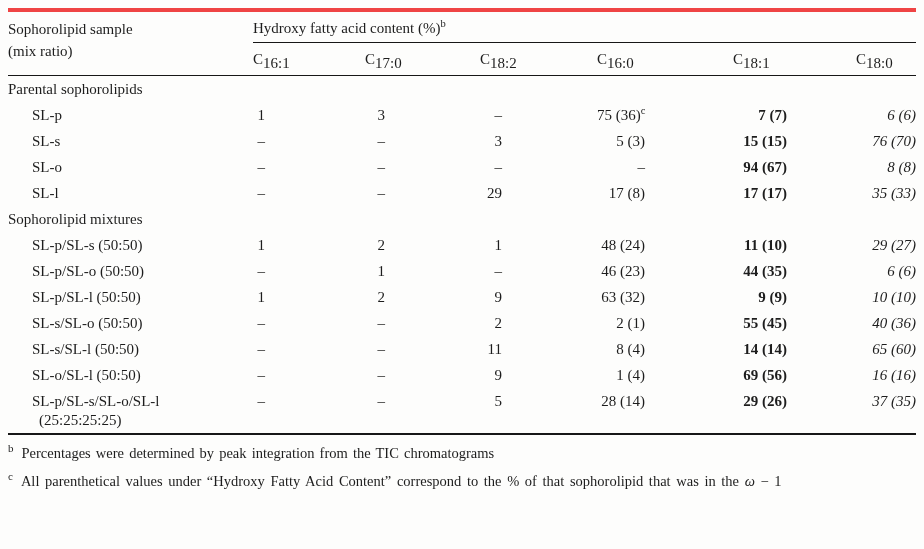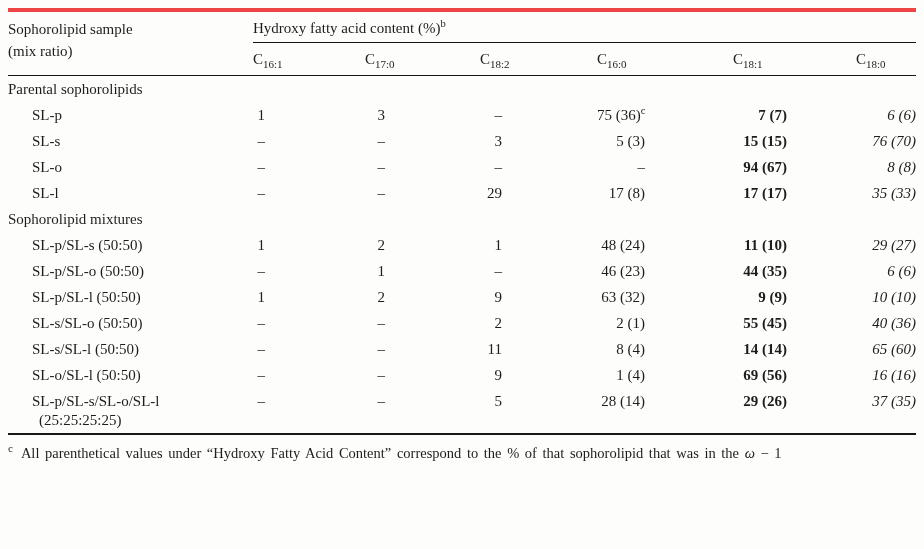--- a/index.html
+++ b/index.html
@@ -39,21 +39,21 @@
     padding: 6px 0 4px 0;
     line-height: 20px;
     border-bottom: 1.5px solid #171717;
   }
   th.col-h {
     padding: 7px 0 6px 0;
     line-height: 19px;
     border-bottom: 1.5px solid #171717;
     white-space: nowrap;
   }
-  sub { font-size: 11px; line-height: 0; }
+  sub { font-size: 15px; line-height: 0; }
   sup { font-size: 10.5px; line-height: 0; }
   td.section-label {
     padding: 4px 0 3px 0;
     line-height: 19px;
   }
   td.sample-cell {
     padding: 4px 0 3px 24px;
     line-height: 19px;
   }
   .sample-l2 { padding-left: 7px; }
@@ -243,15 +243,16 @@
           <td class="data-cell col2"><span>–</span></td>
           <td class="data-cell col3"><span>–</span></td>
           <td class="data-cell col4"><span>5</span></td>
           <td class="data-cell col5"><span>28 (14)</span></td>
           <td class="data-cell col6"><span>29 (26)</span></td>
           <td class="data-cell col7"><span>37 (35)</span></td>
         </tr>
       </tbody>
   </table>
   <div class="footnotes" id="footnotes">
+      <div class="footnote fn-b"><sup class="fn-marker">b</sup><span>Percentages were determined by peak integration from the TIC chromatograms</span></div>
       <div class="footnote fn-c"><sup class="fn-marker">c</sup><span>All parenthetical values under “Hydroxy Fatty Acid Content” correspond to the % of that sophorolipid that was in the </span><span class="fn-italic">ω</span><span> − 1</span><br></div>
     </div>
 </div>
 
 </body></html>

